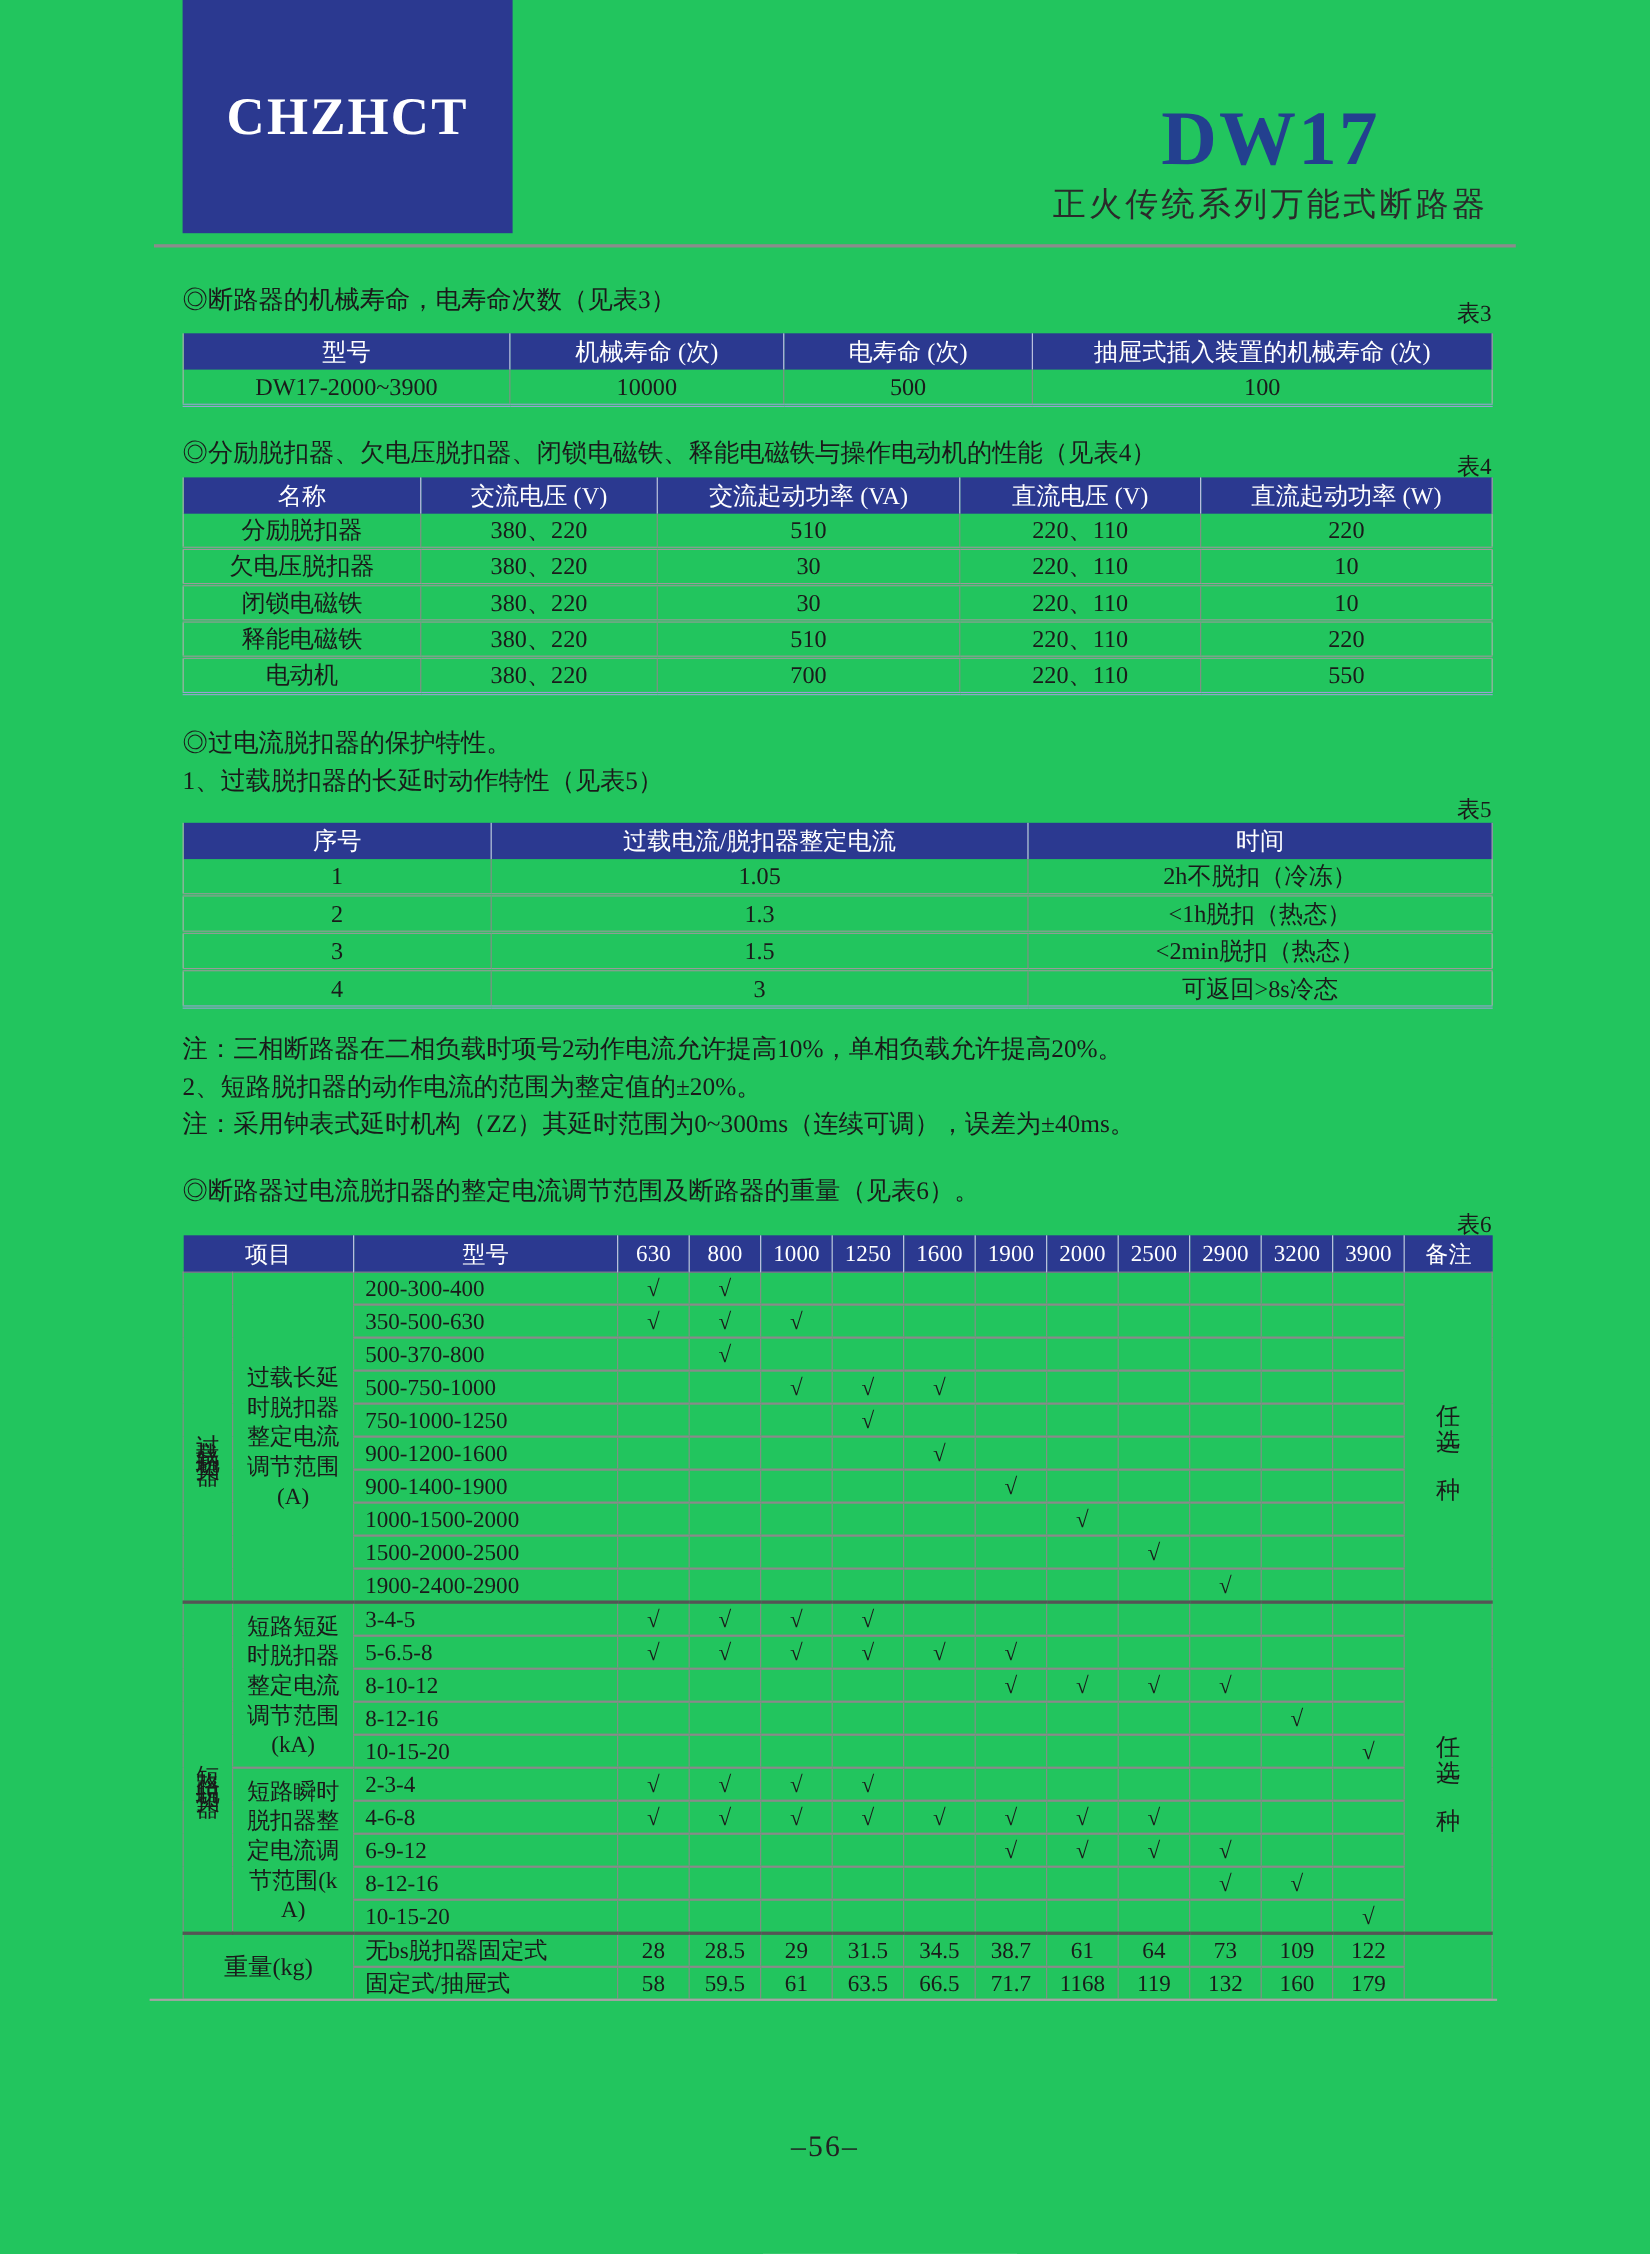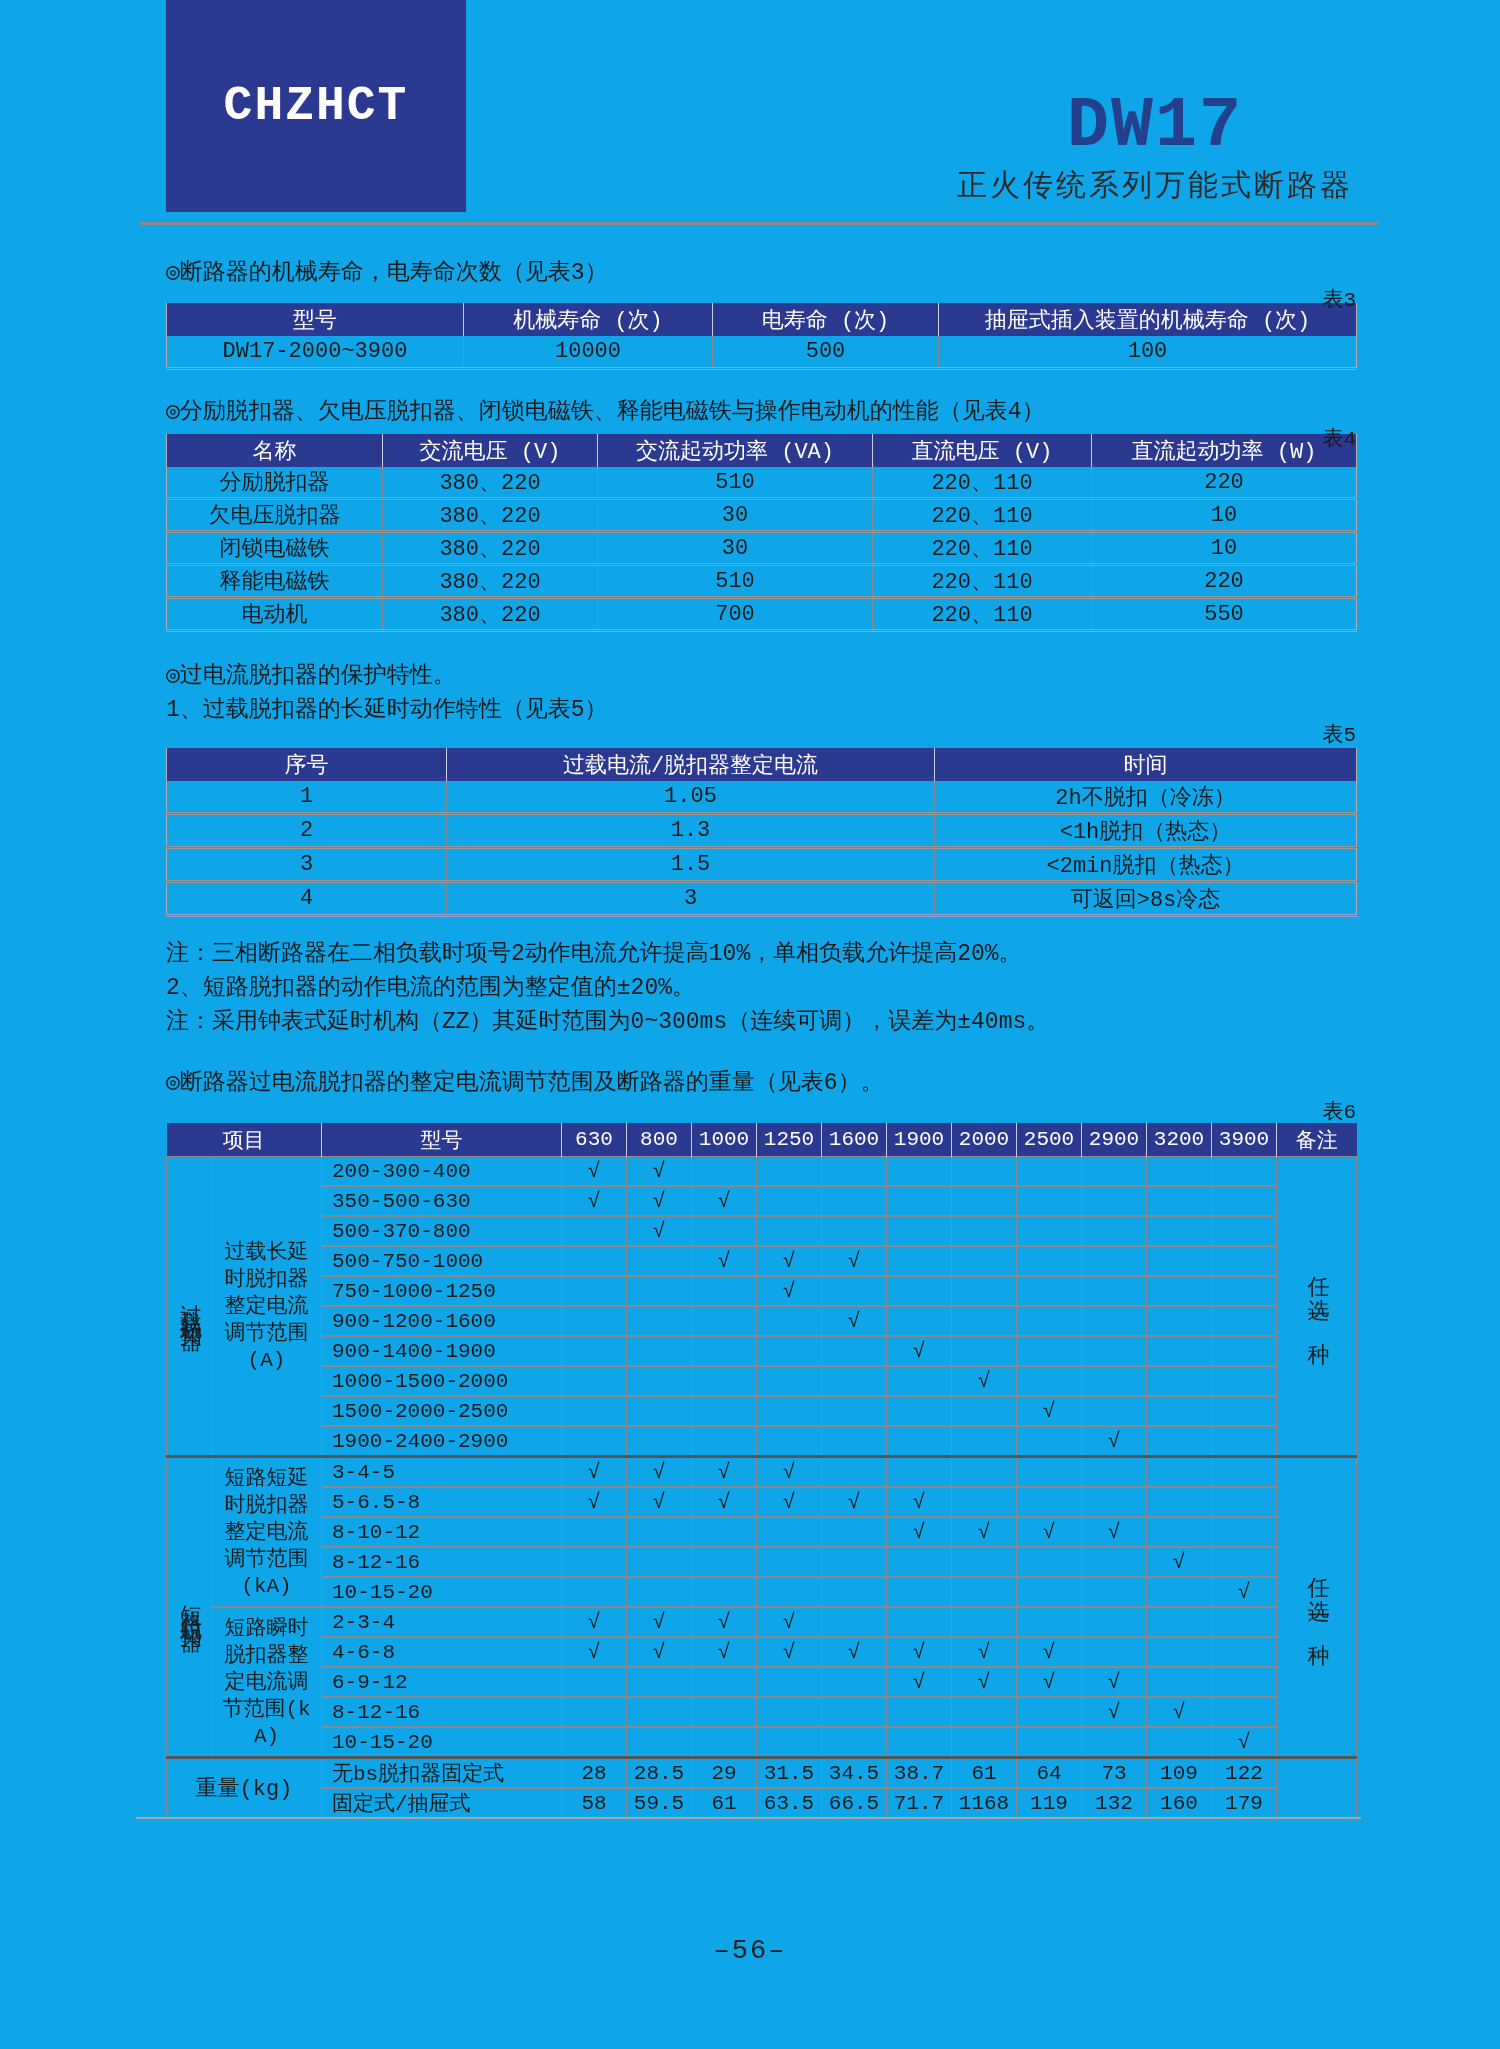--- a/index.html
+++ b/index.html
@@ -1,36 +1,36 @@
 <!DOCTYPE html>
 <html><head>
 <meta charset="utf-8">
 <style>
   html,body{margin:0;padding:0;background:#ffffff;}
-  .page{position:relative;width:1500px;height:2049px;background:#0ea5e9;overflow:hidden;
-        font-family:Liberation Mono, monospace;color:#1a1a1a;}
+  .page{position:relative;width:1500px;height:2049px;background:#22c55e;overflow:hidden;
+        font-family:Liberation Serif, serif;color:#1a1a1a;}
   
   .header{position:relative;height:212px;}
   .logo-box{position:absolute;left:166px;top:0;width:300px;height:212px;background:#2b3990;
             display:flex;align-items:center;justify-content:center;}
   .logo-text{color:#ffffff;font-size:48px;font-weight:bold;letter-spacing:2px;}
   .title-block{position:absolute;right:147px;bottom:6px;text-align:center;}
   .model-title{font-size:70px;font-weight:bold;color:#23408f;line-height:72px;letter-spacing:2px;}
   .subtitle{font-size:30px;color:#2a2a2a;margin-top:2px;letter-spacing:3px;}
   .top-rule{height:3px;background:#8c8c8c;margin:10px 122px 0 140px;border:none;}
   
   .content{margin:0 144px 0 166px;position:relative;}
   .sec-head{position:relative;font-size:23px;line-height:28px;}
   .sh1{margin-top:34px;}
   .sh2{margin-top:28px;}
   .sh3a{margin-top:30px;}
   .sh3b{margin-top:6px;}
   .sh4{margin-top:30px;}
   .tab-tag{position:absolute;right:0;font-size:21px;color:#1a1a1a;}
-  .off-s{top:28px;}
+  .off-s{top:12px;}
   .off-m{top:26px;}
   .off-l{top:30px;}
   
   table{border-collapse:collapse;table-layout:fixed;width:1190px;}
   .data-table{border-left:1px solid #b0b0b0;border-right:1px solid #b0b0b0;}
   .data-table th{background:#2b3990;color:#ffffff;font-weight:normal;font-size:22px;
                  height:33px;border-left:1px solid #c9cde6;padding:0;}
   .data-table th:first-child{border-left:none;}
   .data-table td{font-size:22px;text-align:center;height:31px;padding:0;
                  border-left:1px solid #8a8a8a;border-bottom:3px double #9a9a9a;}

